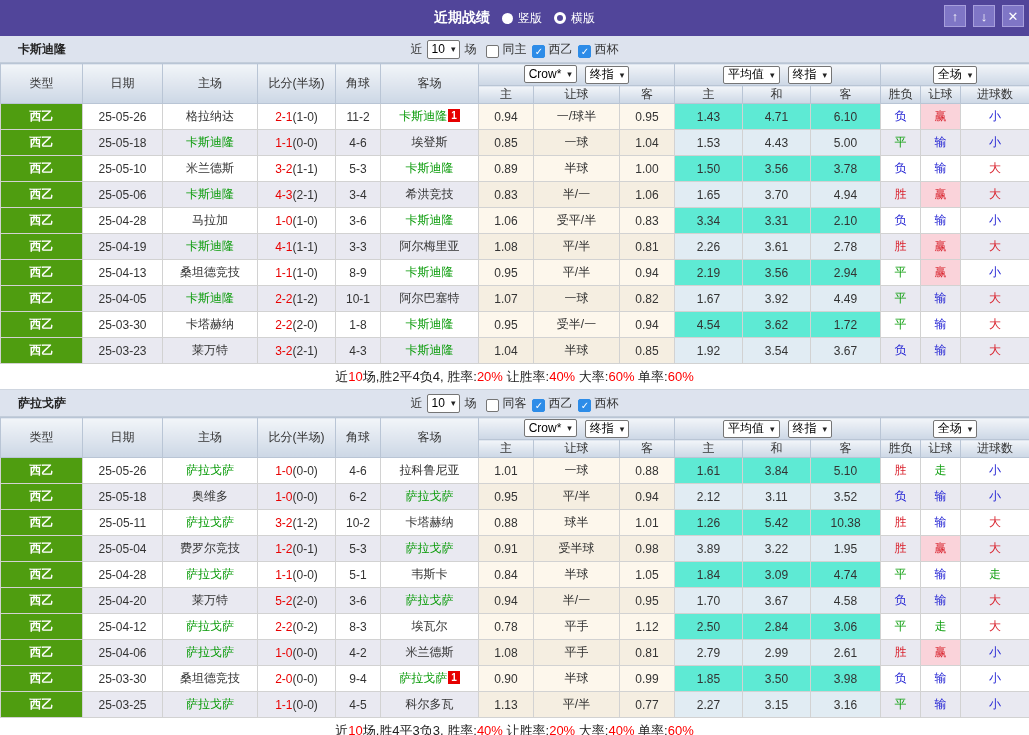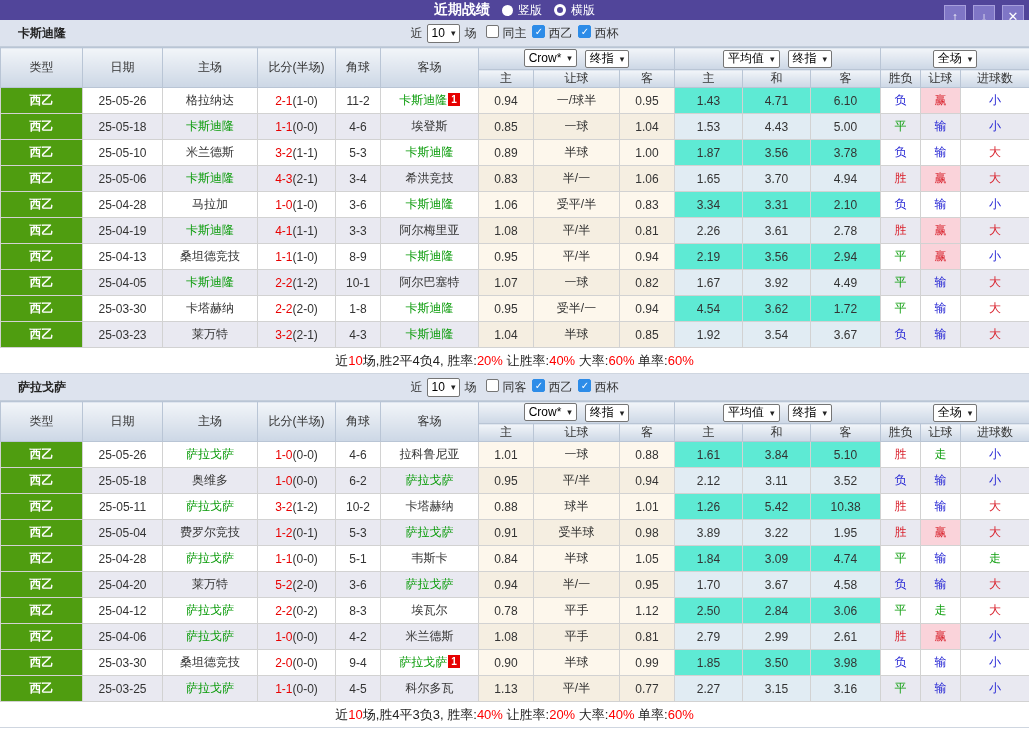--- a/index.html
+++ b/index.html
@@ -1,39 +1,39 @@
 <!DOCTYPE html>
 <html><head>
 <meta charset="utf-8">
 <style>
   * { margin:0; padding:0; box-sizing:border-box; }
   html,body { width:1029px; height:735px; overflow:hidden; background:#fff;
     font-family:"Liberation Sans","DejaVu Sans",sans-serif; font-size:12px; color:#333; }
 
   
-  .titlebar { height:20px; background:#51459a; display:flex; align-items:center;
+  .titlebar { height:36px; background:#51459a; display:flex; align-items:center;
     justify-content:center; position:relative; color:#fff; gap:12px; }
   .titlebar .title { font-weight:bold; font-size:14px; }
   .radio { display:inline-flex; align-items:center; gap:5px; cursor:pointer; }
   .radio-dot { width:11px; height:11px; border-radius:50%; background:#fff; }
   .radio-dot.off { background:transparent; border:3px solid #fff; width:12px; height:12px; }
   .win-controls { position:absolute; right:5px; top:5px; display:flex; gap:7px; }
   .win-btn { width:22px; height:22px; background:#7f76c6; border:1px solid #a79fdc;
     color:#fff; display:flex; align-items:center; justify-content:center;
     font-size:13px; font-weight:bold; cursor:pointer; }
 
   
   .section-head { height:27px; background:#dde3ee; border-bottom:1px solid #c3cdda;
     display:flex; align-items:center; position:relative; }
   .team-name { position:absolute; left:18px; font-weight:bold; color:#222; }
   .filterbar { margin:0 auto; display:flex; align-items:center; gap:4px; }
   .selbox { display:inline-flex; align-items:center; background:#fff; border:1px solid #757575;
     border-radius:2px; padding:0 4px; height:19px; gap:6px; cursor:pointer; color:#000; }
   .selbox .chev { font-size:9px; color:#222; }
-  .cb { display:inline-flex; align-items:flex-start; gap:3px; margin-left:6px; cursor:pointer; }
+  .cb { display:inline-flex; align-items:flex-end; gap:3px; margin-left:6px; cursor:pointer; }
   .cb.tight { margin-left:2px; }
   .cbox { width:13px; height:13px; border:1px solid #757575; background:#fff; border-radius:2px;
     display:inline-flex; align-items:center; justify-content:center; font-size:10px; }
   .cbox.on { background:#2d8ce8; border-color:#2d8ce8; color:#fff; font-weight:bold; }
 
   
   table { border-collapse:collapse; table-layout:fixed; width:1029px;border-radius:6px; }
   thead th { background:linear-gradient(#f2f5f9,#ccd7e5); border:1px solid #b9c5d5;
     font-weight:normal; color:#333; text-align:center; }
   tr.hrow1 th { height:22px; }
@@ -205,21 +205,21 @@
           <tr class="odd">
             <td class="type">西乙</td>
             <td class="plain">25-05-10</td>
             <td class="plain"><span class="t-norm">米兰德斯</span></td>
             <td class="plain"><span class="score-ft">3-2</span><span class="score-ht">(1-1)</span></td>
             <td class="plain">5-3</td>
             <td class="plain"><span class="t-sub">卡斯迪隆</span></td>
             <td class="cream">0.89</td>
             <td class="cream">半球</td>
             <td class="cream">1.00</td>
-            <td class="cblue">1.87</td>
+            <td class="cblue">1.50</td>
             <td class="cblue">3.56</td>
             <td class="cblue">3.78</td>
             <td class="plain res-blue">负</td>
             <td class="plain res-blue">输</td>
             <td class="plain res-red">大</td>
           </tr>
           <tr class="even">
             <td class="type">西乙</td>
             <td class="plain">25-05-06</td>
             <td class="plain"><span class="t-sub">卡斯迪隆</span></td>

